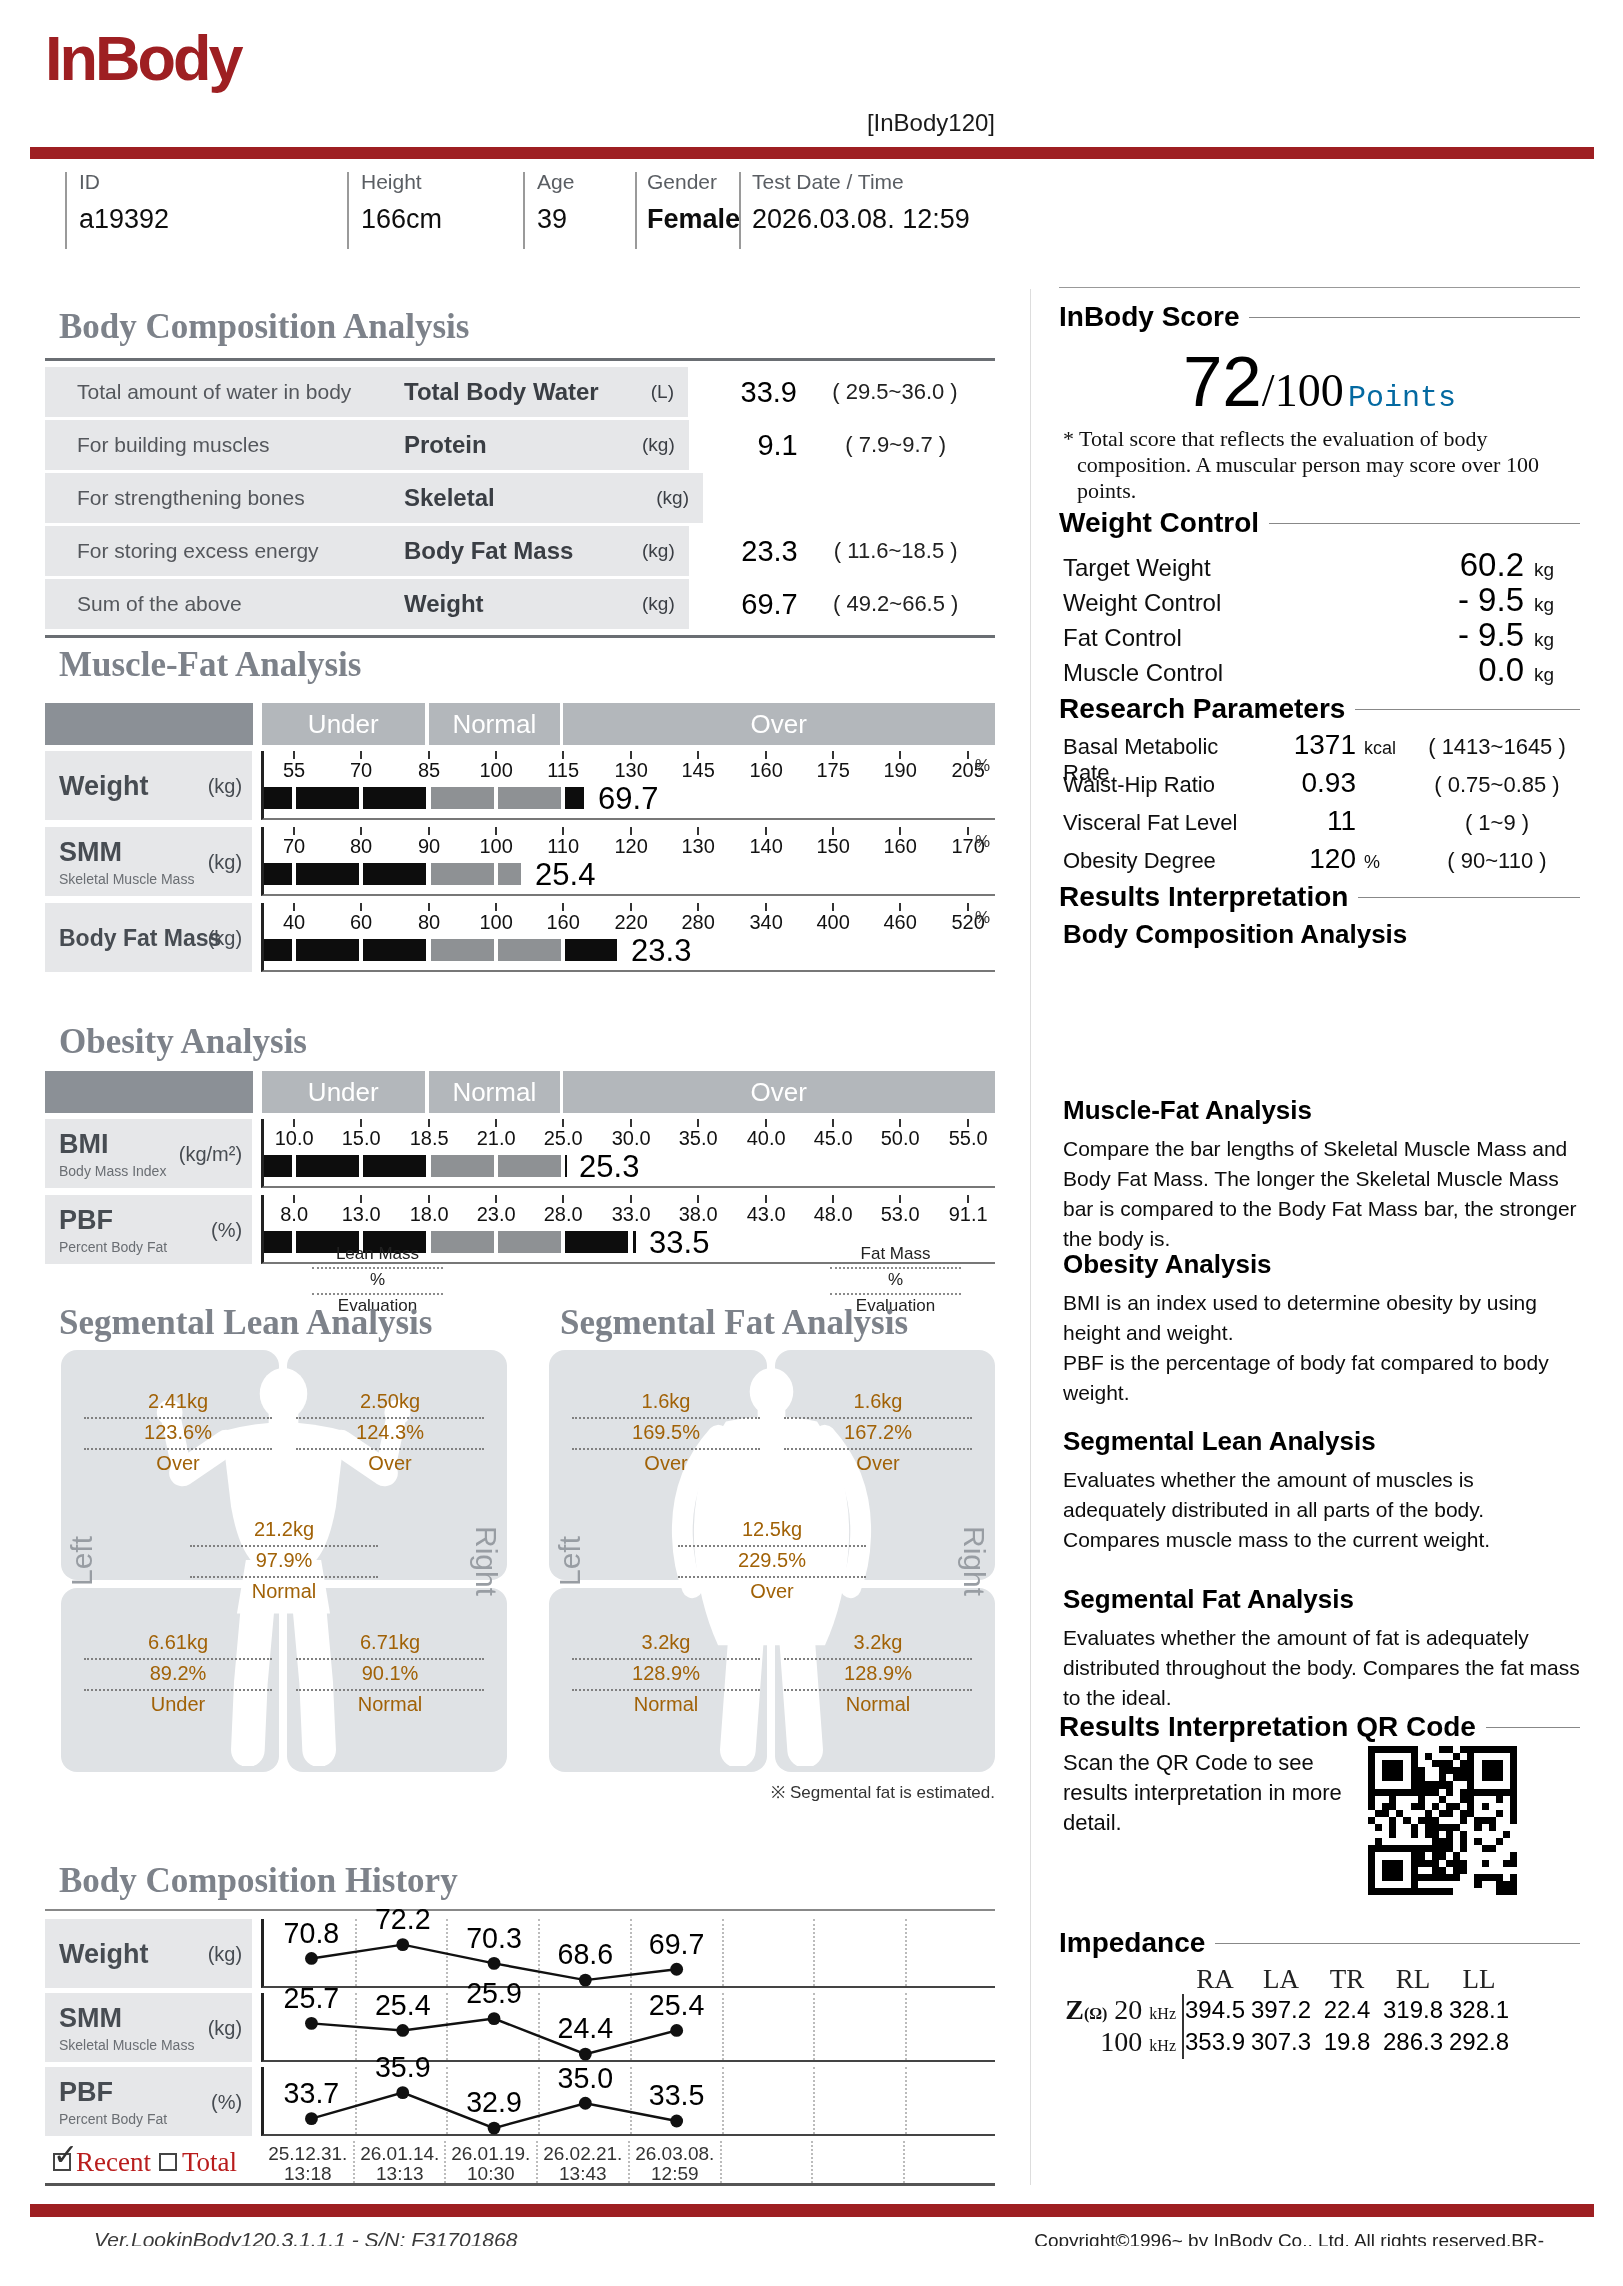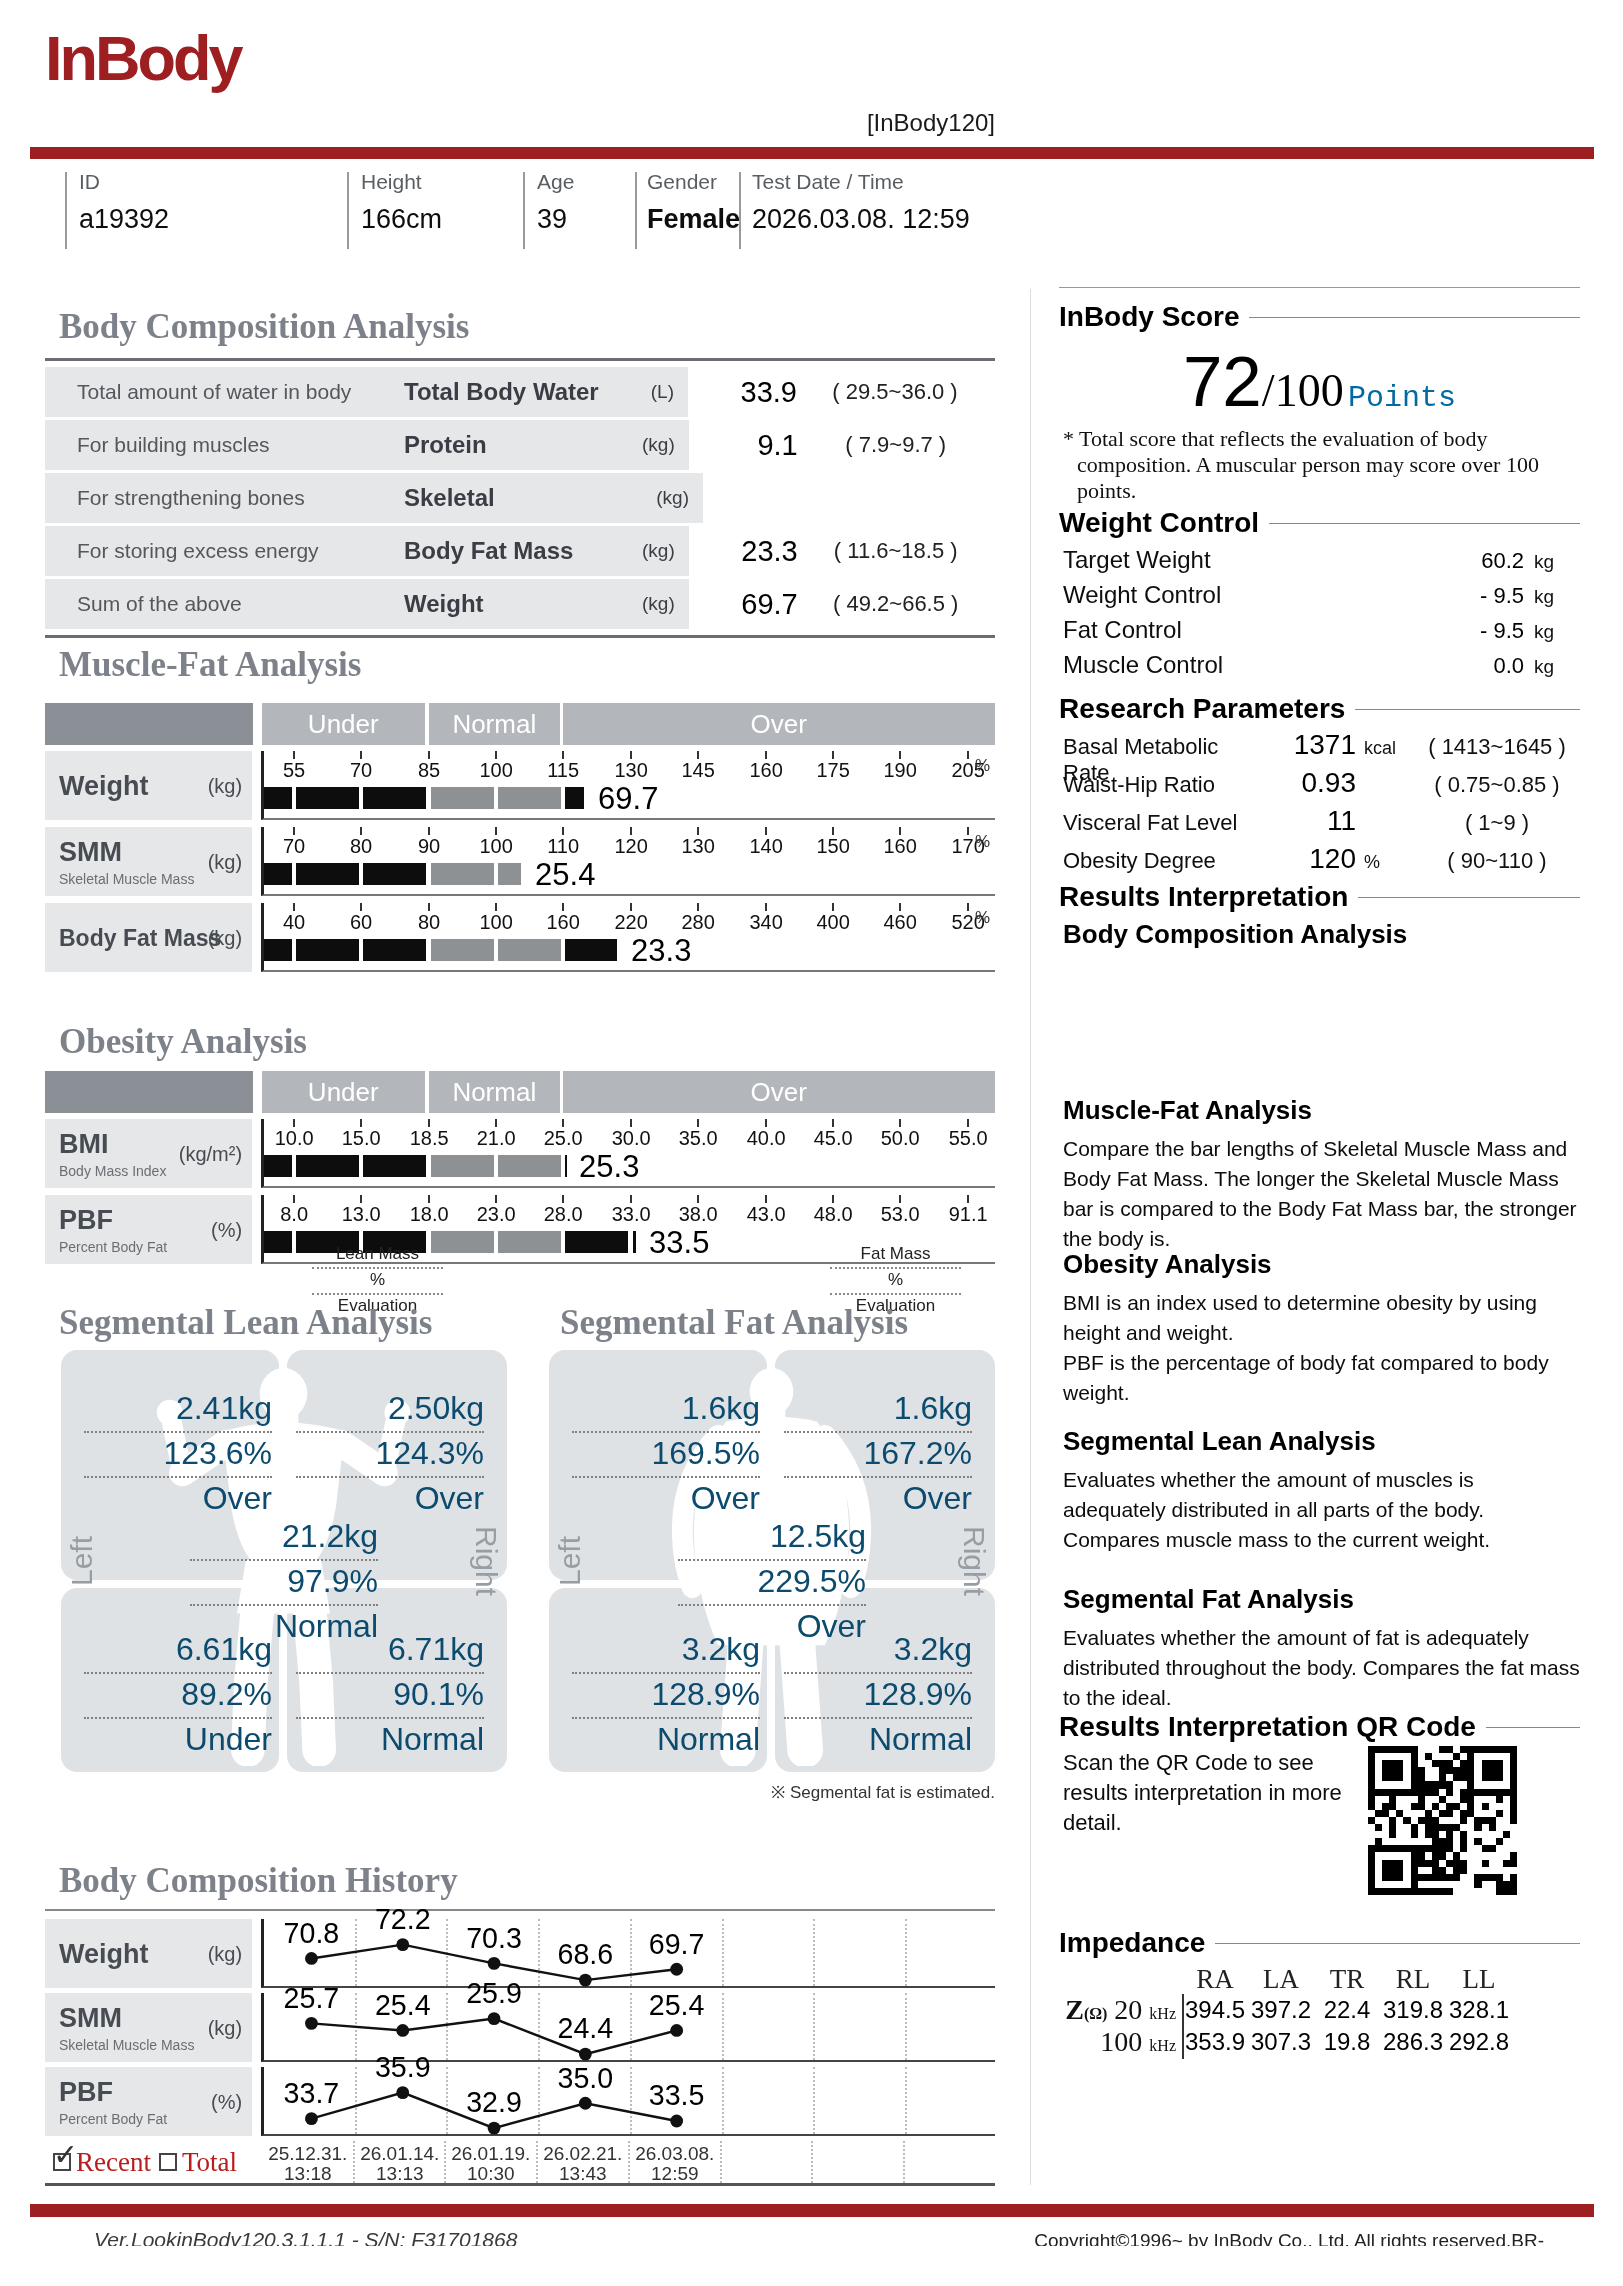--- a/index.html
+++ b/index.html
@@ -52,21 +52,21 @@
   .bseg{position:absolute;top:36px;height:22px;}
   .bval{position:absolute;top:30px;font-size:31px;color:#000;white-space:nowrap;}
   
   .legend{position:absolute;width:131px;text-align:center;font-size:17px;color:#222;}
   .legend .ln{padding:1px 0 3px;}
   .legend .dot{border-bottom:2px dotted #8a8a8a;}
   .seg-panel{position:absolute;top:1350px;width:446px;height:422px;}
   .q{position:absolute;background:#dfe2e5;border-radius:16px;}
   .fig{position:absolute;left:74px;top:6px;z-index:1;}
   .stk{position:absolute;width:188px;text-align:center;z-index:2;}
-  .stk .ln{font-size:32px;color:#0c4a6e;padding:2px 0 4px;text-align:right;}
+  .stk .ln{font-size:20px;color:#a16207;padding:2px 0 4px;}
   .stk .dot{border-bottom:2px dotted #808080;}
   .side{position:absolute;top:50%;transform:translateY(-50%);color:#989da3;font-size:30px;z-index:2;}
   .side.l{left:4px;writing-mode:vertical-rl;transform:translateY(-50%) rotate(180deg);}
   .side.r{right:4px;writing-mode:vertical-rl;}
   .seg-note{position:absolute;left:549px;top:1780px;width:446px;text-align:right;
             font-size:17px;color:#333;}
   
   .hist{position:absolute;left:45px;top:1909px;width:950px;border-top:2px solid #888;
         padding-top:8px;border-bottom:3px solid #555;}
   .h-row{display:flex;height:69px;margin-bottom:5px;}
@@ -91,21 +91,21 @@
   .r-title:after{content:"";flex:1;height:1px;background:#888;margin-left:10px;}
   .score-row{position:absolute;left:1059px;top:341px;width:521px;text-align:center;}
   .score-val{font-size:71px;color:#000;}
   .score-of{font-family:"Liberation Serif",serif;font-size:46px;color:#000;}
   .score-pts{font-family:Liberation Mono, monospace;font-size:30px;color:#0369a1;}
   .score-note{position:absolute;left:1063px;top:426px;width:519px;font-family:"Liberation Serif",serif;
               font-size:22px;line-height:26px;color:#111;text-indent:-14px;padding-left:14px;}
   .kv{position:absolute;left:1063px;width:517px;}
   .kv-row{display:flex;align-items:baseline;height:35px;}
   .kv-lab{flex:1;font-size:24px;color:#0e0e0e;}
-  .kv-val{width:119px;text-align:right;font-size:22px;color:#000;}
+  .kv-val{width:119px;text-align:right;font-size:33px;color:#000;}
   .kv-unit{width:46px;font-size:19px;color:#111;padding-left:10px;}
   .rp-row{display:flex;align-items:baseline;height:38px;}
   .rp-lab{flex:1;font-size:22px;color:#0e0e0e;}
   .rp-val{width:93px;text-align:right;font-size:28px;color:#000;}
   .rp-unit{width:50px;font-size:18px;color:#111;padding-left:8px;}
   .rp-range{width:166px;text-align:center;font-size:22px;color:#111;}
   .ri-sec{position:absolute;left:1063px;width:519px;}
   .ri-head{font-size:26px;font-weight:bold;color:#000;margin-bottom:8px;}
   .ri-body{font-size:21px;line-height:30px;color:#0c0c0c;white-space:pre-line;}
   .qr-text{position:absolute;left:1063px;top:1748px;width:287px;font-size:22px;

